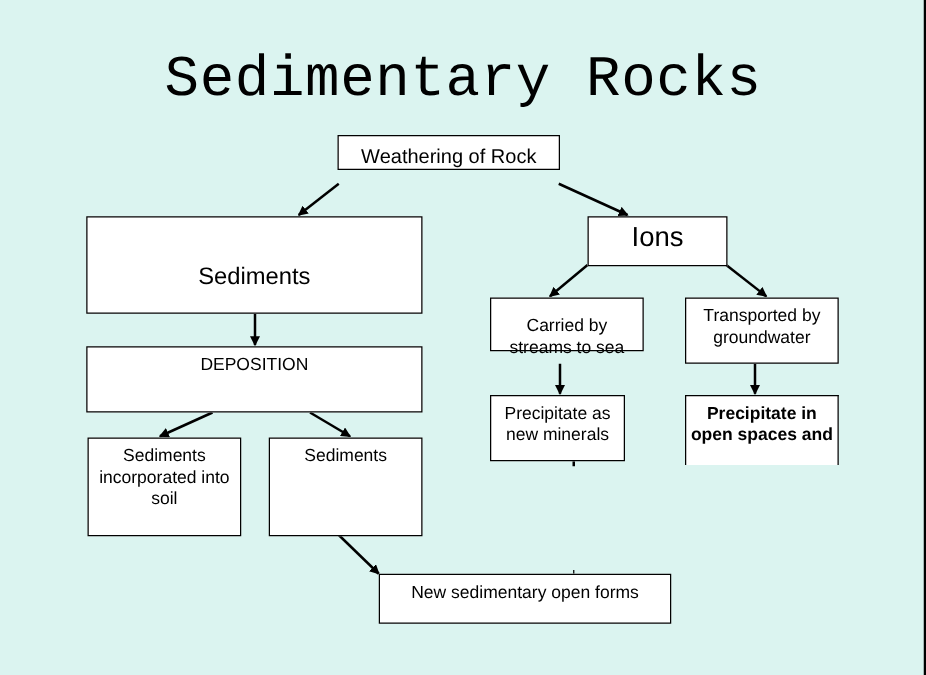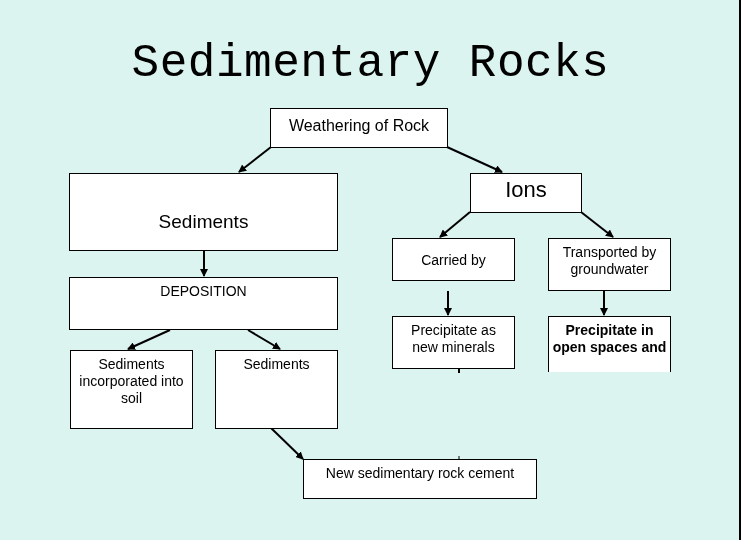--- a/index.html
+++ b/index.html
@@ -11,27 +11,27 @@
     .right-edge { position: absolute; right: 0; top: 0; width: 2px; height: 540px; background: #000; }
     .title {
       position: absolute; left: 0; width: 741px; top: 38px; text-align: center;
       font-family: Liberation Mono, monospace; font-size: 46px; color: #000;
       letter-spacing: 0.5px;
     }
     .box {
       position: absolute; background: #fff; border: 1px solid #000; box-sizing: border-box;
       color: #000; text-align: center; font-size: 14px; line-height: 17px;
     }
-    .b-weather { left: 270px; top: 108px; width: 178px; height: 40px; font-size: 16px; padding-top: 8px; }
+    .b-weather { left: 270px; top: 108px; width: 178px; height: 28px; font-size: 16px; padding-top: 8px; }
     .b-sed { left: 69px; top: 173px; width: 269px; height: 78px; font-size: 19px; padding-top: 39px; }
     .b-ions { left: 470px; top: 173px; width: 112px; height: 40px; font-size: 22px; padding-top: 7px; }
     .b-erosion { left: 69px; top: 277px; width: 269px; height: 53px; font-size: 14px; padding-top: 5px; }
     .b-carried { left: 392px; top: 238px; width: 123px; height: 43px; padding-top: 13px; }
     .b-transp { left: 548px; top: 238px; width: 123px; height: 53px; padding-top: 5px; }
-    .b-precip1 { left: 392px; top: 316px; width: 123px; height: 53px; padding-top: 5px; }
+    .b-precip1 { left: 392px; top: 316px; width: 108px; height: 53px; padding-top: 5px; }
     .b-precip2 { left: 548px; top: 316px; width: 123px; height: 56px; padding-top: 5px; border-bottom: none; font-weight: bold; }
     .b-soil { left: 70px; top: 350px; width: 123px; height: 79px; padding-top: 5px; }
     .b-buried { left: 215px; top: 350px; width: 123px; height: 79px; padding-top: 5px; }
     .b-new { left: 303px; top: 459px; width: 234px; height: 40px; padding-top: 5px; }
     svg.arrows { position: absolute; left: 0; top: 0; }
   </style>
 </head>
 <body style="background: rgb(219, 244, 240);">
 
 <div class="right-edge"></div>
@@ -69,20 +69,21 @@
 <div class="box b-ions">
   <span>Ions</span>
 </div>
 
 <div class="box b-erosion">
   <div>DEPOSITION</div>
 </div>
 
 <div class="box b-carried">
   <div>Carried by</div>
+  <div>streams to sea</div>
 </div>
 
 <div class="box b-transp">
   <div>Transported by</div>
   <div>groundwater</div>
 </div>
 
 <div class="box b-precip1">
   <div>Precipitate as</div>
   <div>new minerals</div>
@@ -97,14 +98,14 @@
   <div>Sediments</div>
   <div>incorporated into</div>
   <div>soil</div>
 </div>
 
 <div class="box b-buried">
   <div>Sediments</div>
 </div>
 
 <div class="box b-new">
-  <span>New sedimentary rock cement</span>
+  <span>New sedimentary open forms</span>
 </div>
 
 </body></html>

